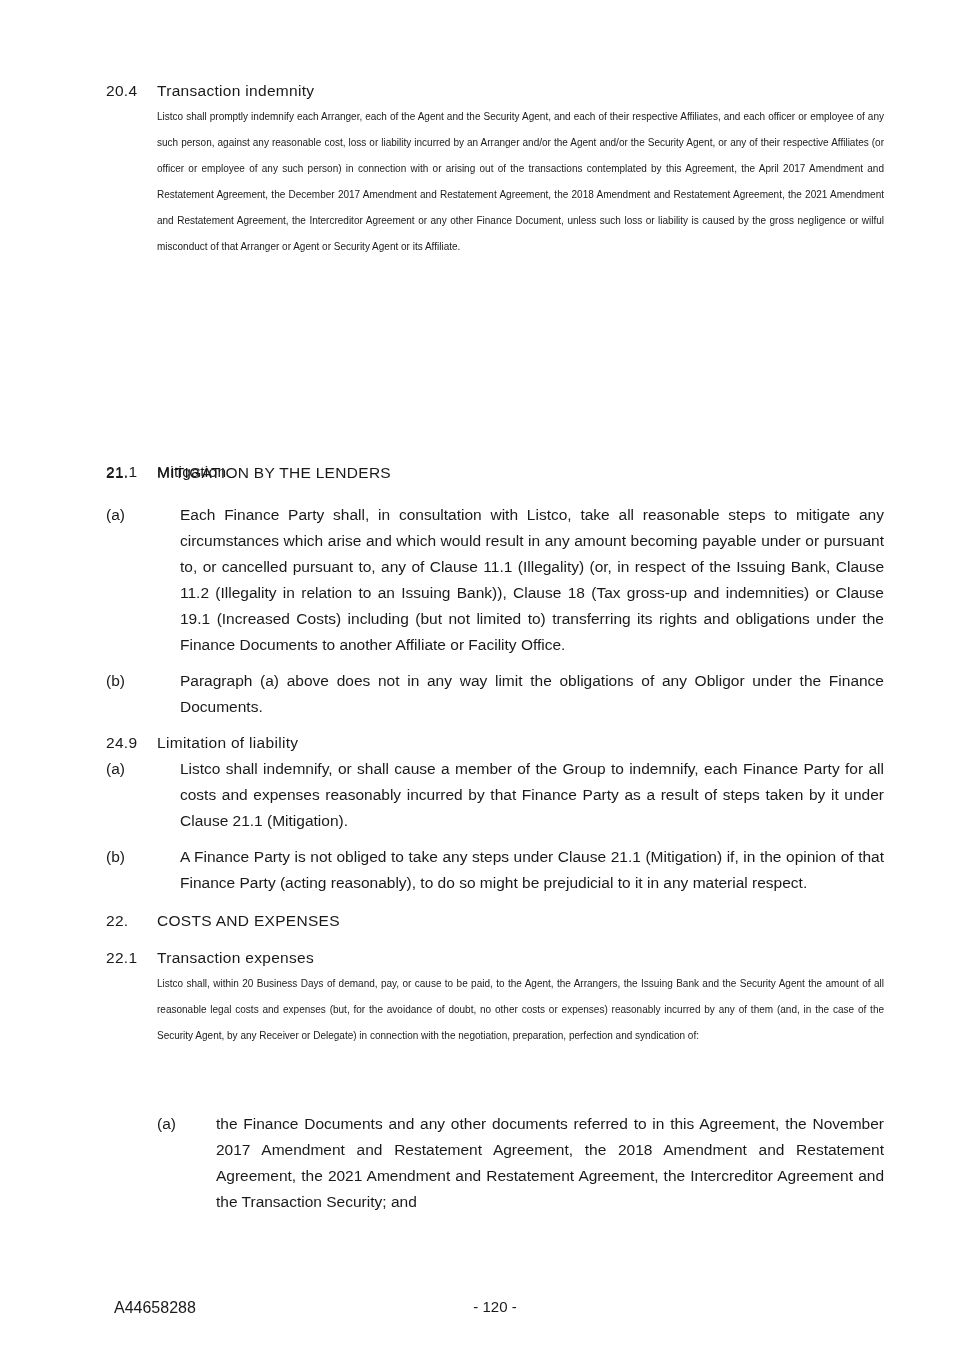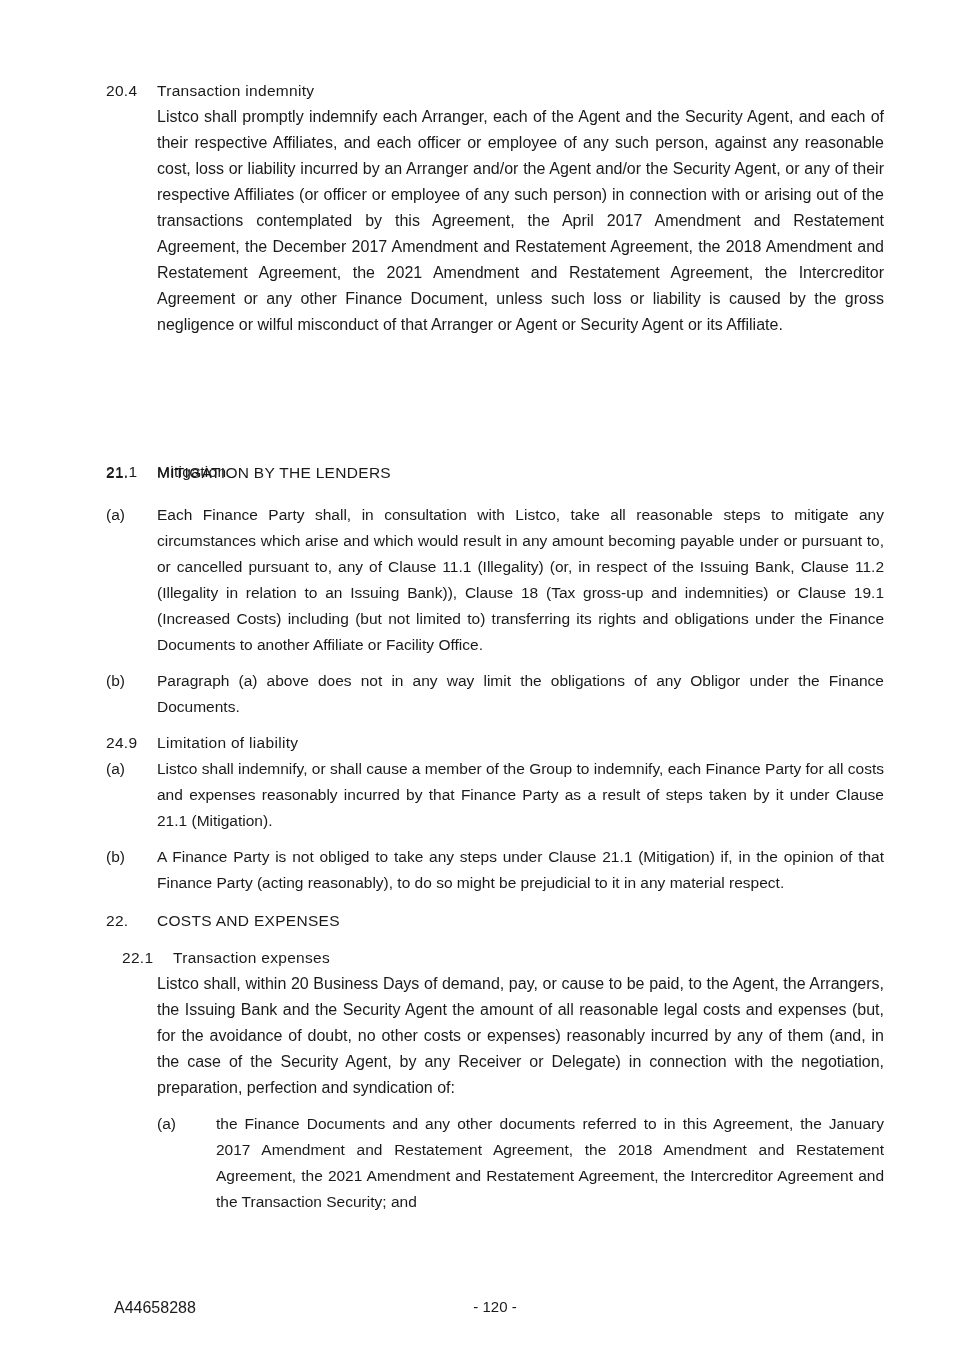--- a/index.html
+++ b/index.html
@@ -1,25 +1,25 @@
 <!DOCTYPE html>
 <html><head>
   <meta charset="utf-8">
   <style>
     html, body { margin: 0; padding: 0; background: #ffffff; }
     body { width: 965px; height: 1365px; position: relative; overflow: hidden;
            font-family: "Liberation Sans", sans-serif; color: #1a1a1a; }
     .page { position: absolute; left: 0; top: 0; width: 965px; height: 1330px; }
     .heading { position: absolute; left: 106px; font-size: 15.5px; letter-spacing: 0.3px; line-height: 20px; }
     .heading .num { display: inline-block; width: 51px; }
-    .para { position: absolute; left: 157px; width: 727px; font-size: 16px; line-height: 26px;
+    .para { position: absolute; left: 157px; width: 727px; font-size: 10px; line-height: 26px;
             text-align: justify; }
     .item { position: absolute; left: 106px; width: 778px; font-size: 15.5px; line-height: 26px; }
     .item .lbl { position: absolute; left: 0; top: 0; }
-    .item .txt { margin-left: 51px; text-align: justify; }
+    .item .txt { margin-left: 74px; text-align: justify; }
     .subitem { position: absolute; left: 157px; width: 727px; font-size: 15.5px; line-height: 26px; }
     .subitem .lbl { position: absolute; left: 0; top: 0; }
     .subitem .txt { margin-left: 59px; text-align: justify; }
     .footer-id { position: absolute; left: 114px; top: 1299px; font-size: 16px; }
     .footer-page { position: absolute; left: 0; width: 990px; top: 1298px; text-align: center; font-size: 15px; }
   </style>
 </head>
 <body>
 
 <div class="page">
@@ -54,24 +54,24 @@
   </div>
   <div class="item" style="top:844px;">
     <span class="lbl">(b)</span>
     <div class="txt">A Finance Party is not obliged to take any steps under Clause 21.1 (Mitigation) if, in the opinion of that Finance Party (acting reasonably), to do so might be prejudicial to it in any material respect.</div>
   </div>
 
   <div class="heading" style="top:911px;">
     <span class="num">22.</span><span>COSTS AND EXPENSES</span>
   </div>
 
-  <div class="heading" style="top:948px;margin-left:16px;">
+  <div class="heading" style="top:948px;">
     <span class="num">22.1</span><span>Transaction expenses</span>
   </div>
   <div class="para" style="top:971px;">Listco shall, within 20 Business Days of demand, pay, or cause to be paid, to the Agent, the Arrangers, the Issuing Bank and the Security Agent the amount of all reasonable legal costs and expenses (but, for the avoidance of doubt, no other costs or expenses) reasonably incurred by any of them (and, in the case of the Security Agent, by any Receiver or Delegate) in connection with the negotiation, preparation, perfection and syndication of:</div>
   <div class="subitem" style="top:1111px;">
     <span class="lbl">(a)</span>
-    <div class="txt">the Finance Documents and any other documents referred to in this Agreement, the January 2017 Amendment and Restatement Agreement, the 2018 Amendment and Restatement Agreement, the 2021 Amendment and Restatement Agreement, the Intercreditor Agreement and the Transaction Security; and</div>
+    <div class="txt">the Finance Documents and any other documents referred to in this Agreement, the November 2017 Amendment and Restatement Agreement, the 2018 Amendment and Restatement Agreement, the 2021 Amendment and Restatement Agreement, the Intercreditor Agreement and the Transaction Security; and</div>
   </div>
 
   <div class="footer-id">A44658288</div>
   <div class="footer-page">- 120 -</div>
 </div>
 
 </body></html>

